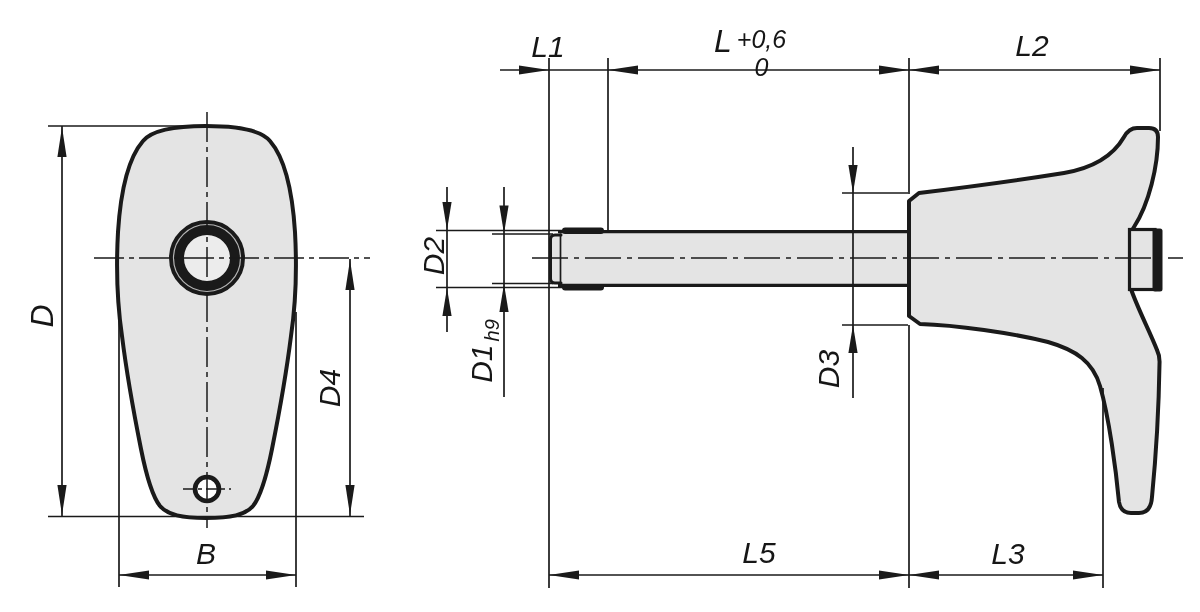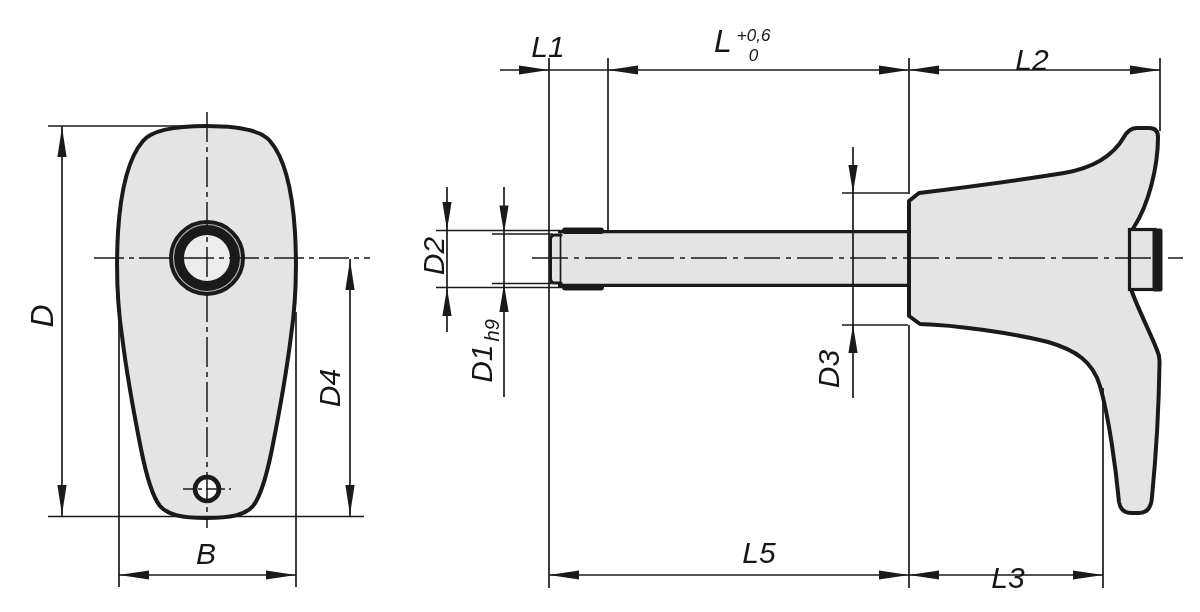--- a/index.html
+++ b/index.html
@@ -24,21 +24,21 @@
   .big{font-size:32px;}
   .subs{font-size:20px;position:relative;top:7px;margin-left:3px;}
   .tolblock{
     position:absolute;
     display:flex;align-items:flex-start;
     color:#161616;font-style:italic;line-height:1;
   }
   .tolblock .main{font-size:32px;}
   .tolstack{
     display:flex;flex-direction:column;align-items:center;
-    font-size:17px;margin-left:5px;margin-top:2px;gap:3px;
+    font-size:25px;margin-left:5px;margin-top:2px;gap:3px;
   }
 </style>
 </head>
 <body>
 
 <div class="canvas">
 
 <svg width="1200" height="612" viewBox="0 0 1200 612">
 
   <g>
@@ -190,19 +190,19 @@
 <div class="lbl" style="left:548px;top:47px">L1</div>
 
 <div class="tolblock" style="left:714px;top:25px">
   <span class="main">L</span>
   <span class="tolstack">
     <span>+0,6</span>
     <span>0</span>
   </span>
 </div>
 
-<div class="lbl" style="left:1032px;top:60px">L2</div>
+<div class="lbl" style="left:1032px;top:46px">L2</div>
 
 <div class="lbl" style="left:759px;top:553px">L5</div>
 
-<div class="lbl" style="left:1008px;top:578px">L3</div>
+<div class="lbl" style="left:1008px;top:554px">L3</div>
 
 </div>
 
 </body></html>

